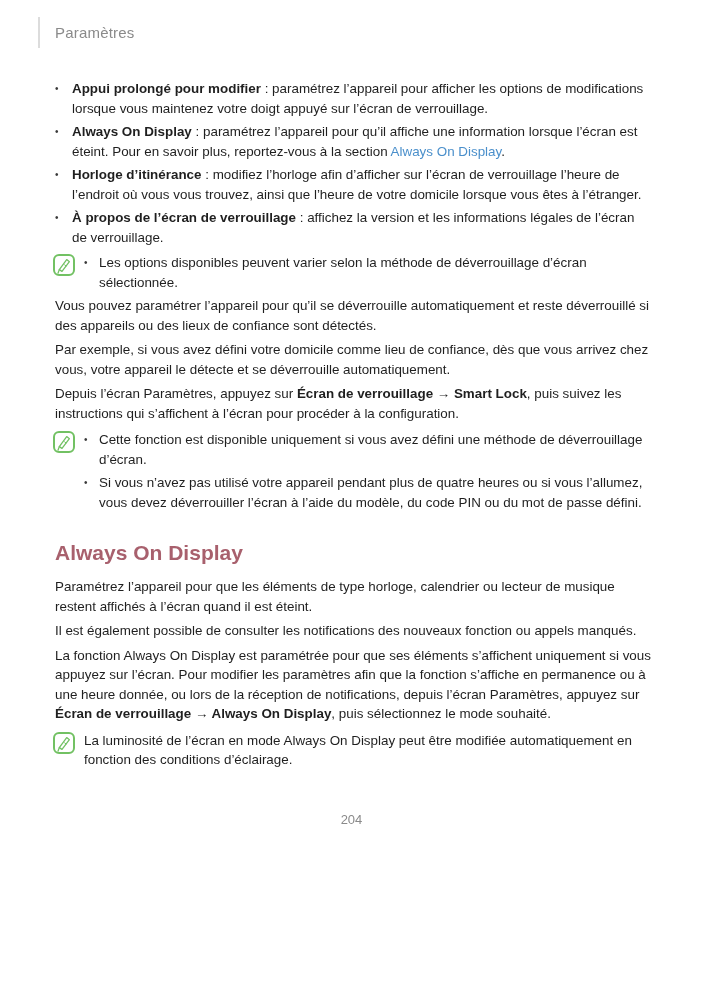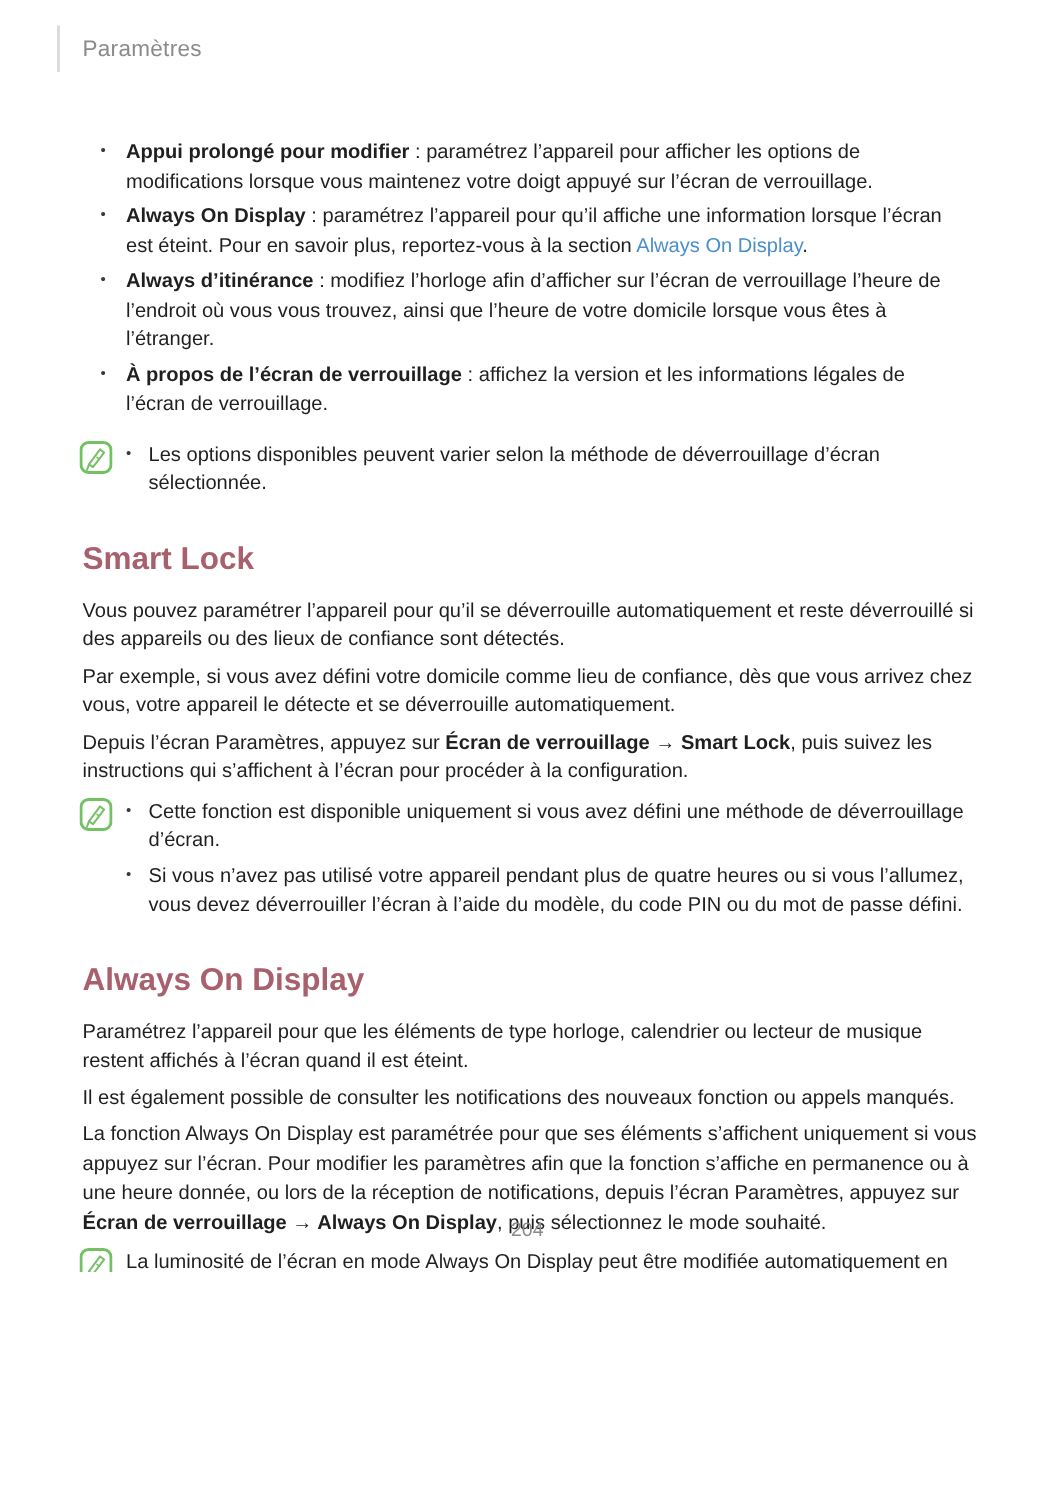--- a/index.html
+++ b/index.html
@@ -40,21 +40,21 @@
     top: 79px;
     left: 55px;
     width: 596px;
     font-size: 13.4px;
     line-height: 19.5px;
   }
   b { font-weight: 700; }
   p { margin: 0 0 5px 0; }
 
   
-  .bullets { list-style: none; margin: 12px; padding: 0; }
+  .bullets { list-style: none; margin: 0; padding: 0; }
   .bullet { display: flex; margin: 0 0 4px 0; }
   .marker { flex: 0 0 17px; }
   .marker::before {
     content: "\2022";
     display: block;
     font-size: 10px;
     line-height: 19.5px;
     color: #3a3a3a;
   }
   .btxt { flex: 1; }
@@ -105,21 +105,21 @@
       <li class="bullet">
         <span class="marker"></span>
         <span class="btxt"><b>Appui prolongé pour modifier</b><span> : paramétrez l’appareil pour afficher les options de modifications lorsque vous maintenez votre doigt appuyé sur l’écran de verrouillage.</span></span>
       </li>
       <li class="bullet">
         <span class="marker"></span>
         <span class="btxt"><b>Always On Display</b><span> : paramétrez l’appareil pour qu’il affiche une information lorsque l’écran est éteint. Pour en savoir plus, reportez-vous à la section </span><a class="link">Always On Display</a><span>.</span></span>
       </li>
       <li class="bullet">
         <span class="marker"></span>
-        <span class="btxt"><b>Always d’itinérance</b><span> : modifiez l’horloge afin d’afficher sur l’écran de verrouillage l’heure de l’endroit où vous vous trouvez, ainsi que l’heure de votre domicile lorsque vous êtes à l’étranger.</span></span>
+        <span class="btxt"><b>Horloge d’itinérance</b><span> : modifiez l’horloge afin d’afficher sur l’écran de verrouillage l’heure de l’endroit où vous vous trouvez, ainsi que l’heure de votre domicile lorsque vous êtes à l’étranger.</span></span>
       </li>
       <li class="bullet">
         <span class="marker"></span>
         <span class="btxt"><b>À propos de l’écran de verrouillage</b><span> : affichez la version et les informations légales de l’écran de verrouillage.</span></span>
       </li>
     </ul>
 
     <div class="note">
       <span class="note-icon">
         <svg viewBox="0 0 22 22" width="22" height="22" aria-hidden="true">
@@ -130,21 +130,20 @@
         </svg>
       </span>
       <div class="note-content">
         <div class="bullet">
           <span class="marker"></span>
           <span class="btxt">Les options disponibles peuvent varier selon la méthode de déverrouillage d’écran sélectionnée.</span>
         </div>
       </div>
     </div>
 
-    <h2 class="section-title">Smart Lock</h2>
     <p>Vous pouvez paramétrer l’appareil pour qu’il se déverrouille automatiquement et reste déverrouillé si des appareils ou des lieux de confiance sont détectés.</p>
     <p>Par exemple, si vous avez défini votre domicile comme lieu de confiance, dès que vous arrivez chez vous, votre appareil le détecte et se déverrouille automatiquement.</p>
     <p><span>Depuis l’écran Paramètres, appuyez sur </span><b>Écran de verrouillage → Smart Lock</b><span>, puis suivez les instructions qui s’affichent à l’écran pour procéder à la configuration.</span></p>
 
     <div class="note">
       <span class="note-icon">
         <svg viewBox="0 0 22 22" width="22" height="22" aria-hidden="true">
           <rect x="1" y="1" width="20" height="20" rx="5" fill="#ffffff" stroke="#72c163" stroke-width="2"></rect>
           <path d="M6.3 15.6 L13.7 5.6 L16.4 7.7 L9 17.4 Z" fill="#ffffff" stroke="#72c163" stroke-width="1.3" stroke-linejoin="round"></path>
           <path d="M6.3 15.6 L5 19.2" stroke="#72c163" stroke-width="1.3" fill="none" stroke-linecap="round"></path>

